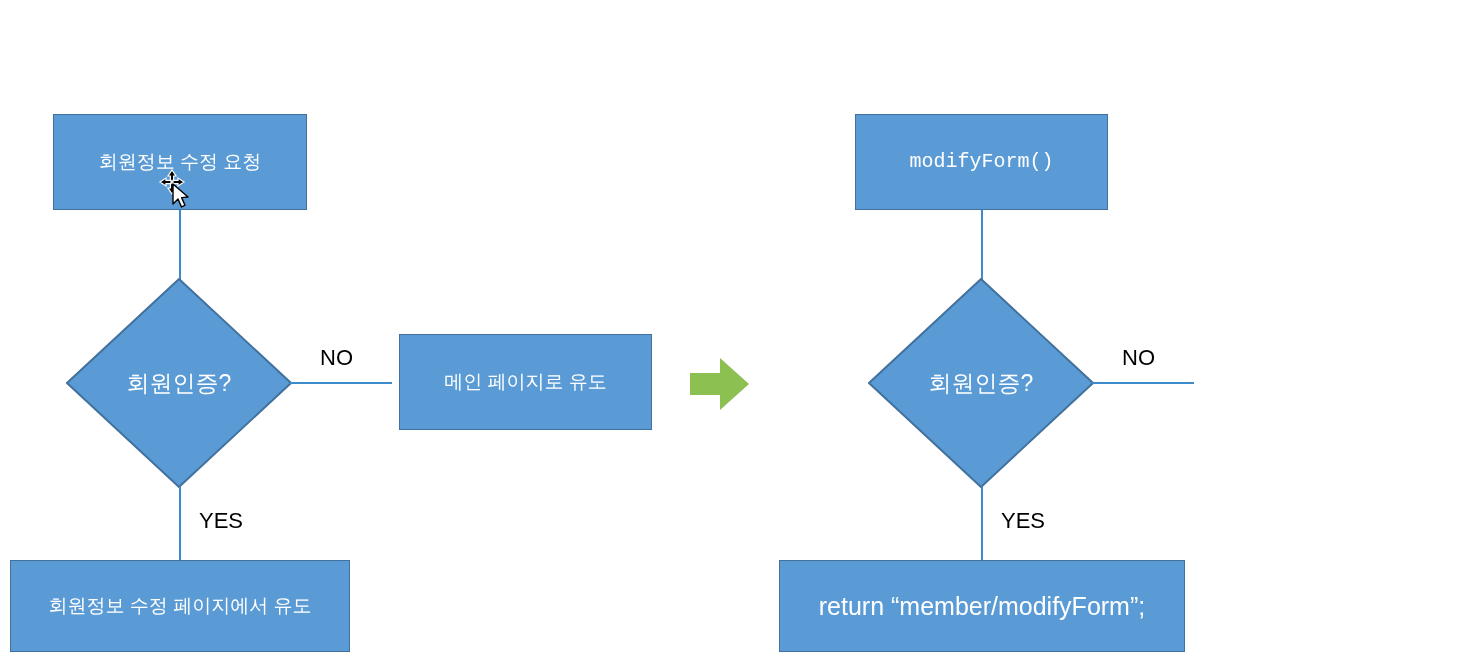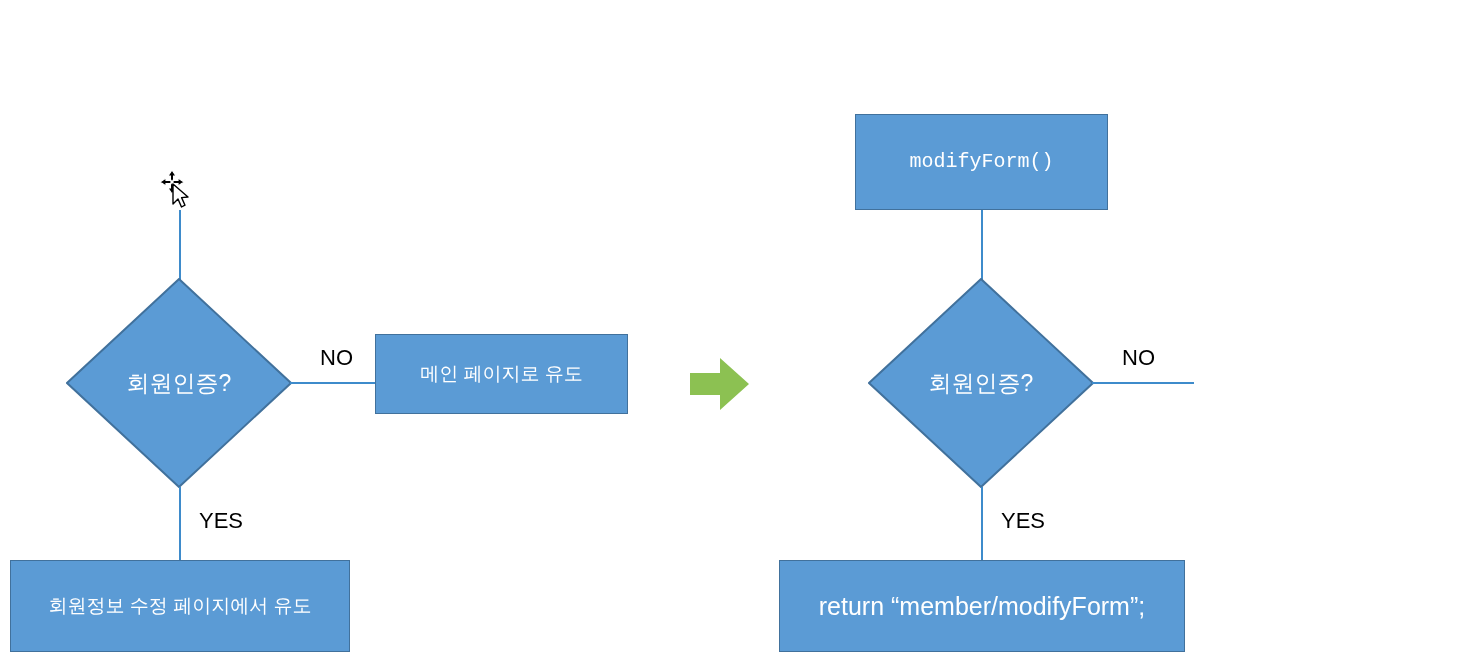--- a/index.html
+++ b/index.html
@@ -108,35 +108,36 @@
     position: absolute;
     pointer-events: none;
   }
 </style>
 </head>
 <body>
 
 <div id="canvas">
 
 
+  <div class="node ko" style="left:53px; top:114px; width:254px; height:96px;">회원정보 수정 요청</div>
 
   <div class="conn-v" style="left:179px; top:210px; height:71px;"></div>
 
   <div class="diamond-wrap" style="left:66px; top:278px; width:226px; height:210px;">
     <svg class="diamond-shape" viewBox="0 0 226 210" preserveAspectRatio="none">
       <polygon points="113,1 225,105 113,209 1,105" fill="#5B9BD5" stroke="#41719C" stroke-width="2"></polygon>
     </svg>
     <div class="diamond-label">회원인증?</div>
   </div>
 
   <div class="conn-h" style="left:290px; top:382px; width:102px;"></div>
 
   <div class="edge-label" style="left:320px; top:345px;">NO</div>
 
-  <div class="node ko" style="left:375px; top:334px; width:253px; height:80px;text-align:right;">메인 페이지로 유도</div>
+  <div class="node ko" style="left:399px; top:334px; width:253px; height:96px;text-align:right;">메인 페이지로 유도</div>
 
   <div class="conn-v" style="left:179px; top:487px; height:74px;"></div>
 
   <div class="edge-label" style="left:199px; top:508px;">YES</div>
 
   <div class="node ko" style="left:10px; top:560px; width:340px; height:92px;">회원정보 수정 페이지에서 유도</div>
 
   <div class="cursor" style="left:155px; top:168px;">
     <svg width="44" height="44" viewBox="0 0 44 44">
 

